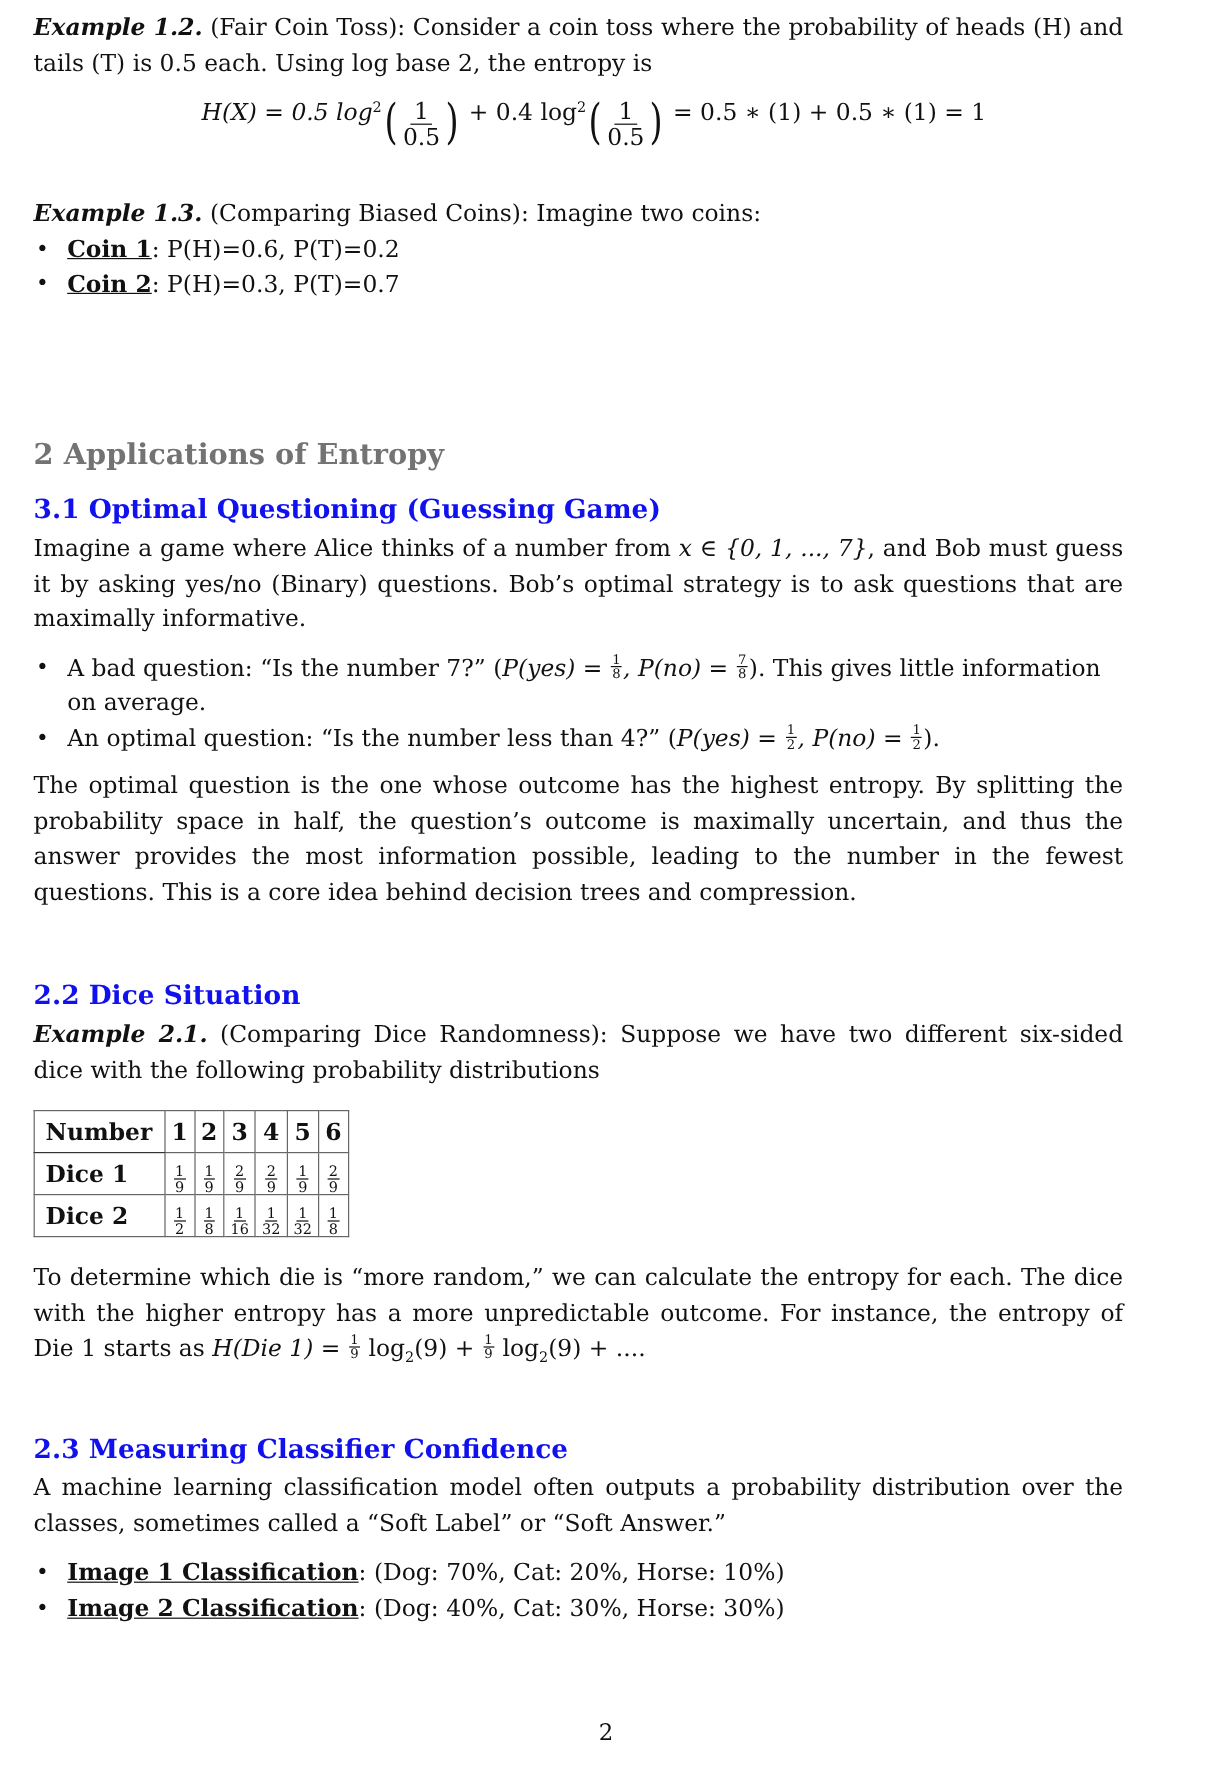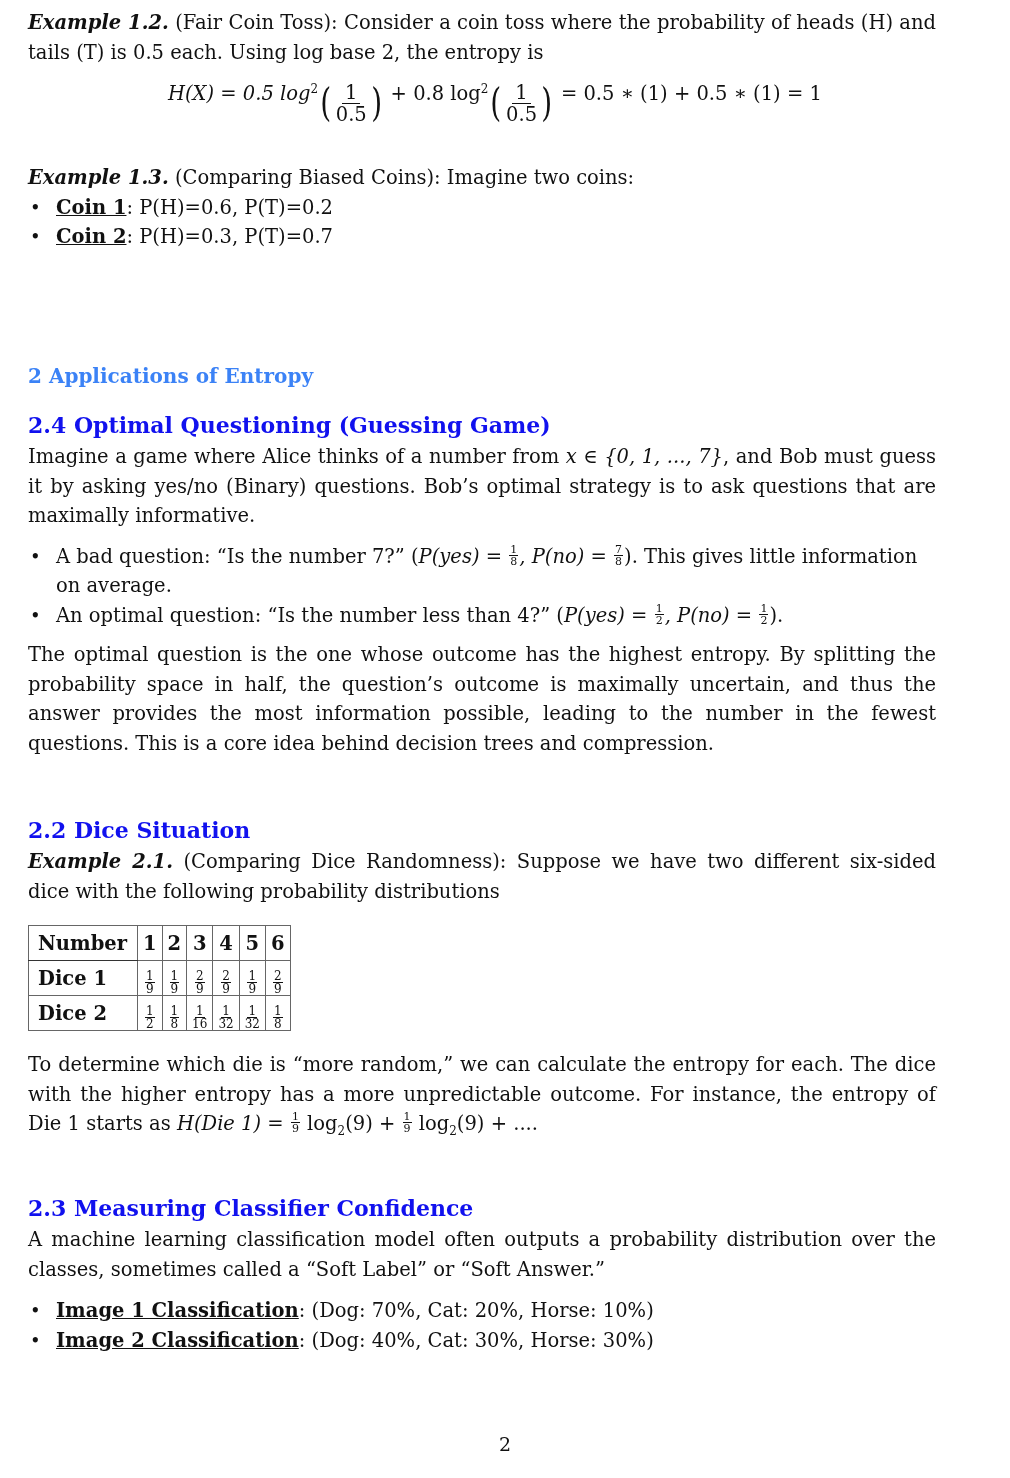--- a/index.html
+++ b/index.html
@@ -6,21 +6,21 @@
   body {
     width: 1010px; height: 1478px; position: relative; overflow: hidden;
     font-family: "DejaVu Serif", "Liberation Serif", serif;
     color: #111; font-size: 19.5px;
   }
   .page { position: absolute; left: 28px; top: 8px; width: 908px; }
   p, .para { margin: 0; line-height: 29.5px; text-align: justify; }
   .ex-label { font-weight: bold; font-style: italic; }
   .bold { font-weight: bold; text-decoration: underline; }
   .it { font-style: italic; }
-  h2 { margin: 0; font-size: 20px; font-weight: bold; color: #3b82f6; }
+  h2 { margin: 0; font-size: 24px; font-weight: bold; color: #737373; }
   h3 { margin: 0; font-size: 22px; font-weight: bold; color: #1111ee; }
   .abs { position: absolute; }
   ul { margin: 0; padding-left: 28px; list-style: none; }
   ul li { position: relative; line-height: 29.5px; }
   ul li::before { content: "•"; position: absolute; left: -26px; font-size: 18px; }
   .eq { position: absolute; left: 140px; top: 82px; width: 660px; height: 60px; display: flex; font-size: 19.5px; white-space: nowrap; }
   .frac { display: inline-flex; flex-direction: column; align-items: center; vertical-align: middle; margin: 0 2px; }
   .frac .num { border-bottom: 1.3px solid #111; padding: 0 3px; line-height: 1.1; }
   .frac .den { line-height: 1.1; }
   .sfrac { display: inline-flex; flex-direction: column; align-items: center; vertical-align: middle; font-size: 11px; line-height: 1; margin: 0 1px; position: relative; top: -2px; }
@@ -46,41 +46,41 @@
   </div>
 
   <div class="eq" style="left:140px; top:74px;">
     <span class="it">H(X) = 0.5 log</span><sub>2</sub>
     <span class="big-paren">(</span>
     <span class="frac">
         <span class="num">1</span>
         <span class="den">0.5</span>
       </span>
     <span class="big-paren">)</span>
-    &nbsp;<span>+ 0.8 log</span><sub>2</sub>
+    &nbsp;<span>+ 0.4 log</span><sub>2</sub>
     <span class="big-paren">(</span>
     <span class="frac">
         <span class="num">1</span>
         <span class="den">0.5</span>
       </span>
     <span class="big-paren">)</span>
     &nbsp;<span>= 0.5 ∗ (1) + 0.5 ∗ (1) = 1</span>
   </div>
 
   <div class="abs" style="left:0; top:145px; width:908px;margin-top:10px;">
     <p><span class="ex-label">Example 1.3.</span> <span>(Comparing Biased Coins): Imagine two coins:</span></p>
     <ul>
       <li><span class="bold">Coin 1</span><span>: P(H)=0.6, P(T)=0.2</span></li>
       <li><span class="bold">Coin 2</span><span>: P(H)=0.3, P(T)=0.7</span></li>
     </ul>
   </div>
 
   <h2 class="abs" style="left:0; top:356px;">2 Applications of Entropy</h2>
 
-  <h3 class="abs" style="left:0; top:404px;">2.4 Optimal Questioning (Guessing Game)</h3>
+  <h3 class="abs" style="left:0; top:404px;">3.1 Optimal Questioning (Guessing Game)</h3>
   <div class="abs" style="left:0; top:434px; width:908px;">
     <p><span>Imagine a game where Alice thinks of a number from </span><span class="it">x ∈ {0, 1, ..., 7}</span><span>, and Bob must guess it by asking yes/no (Binary) questions. Bob’s optimal strategy is to ask questions that are maximally informative.</span></p>
     <ul style="margin-top:11px;">
       <li>
         <span>A bad question: “Is the number 7?” (</span><span class="it">P(yes) = </span><span class="sfrac">
             <span class="num">1</span>
             <span>8</span>
           </span><span class="it">, P(no) = </span><span class="sfrac">
             <span class="num">7</span>
             <span>8</span>

